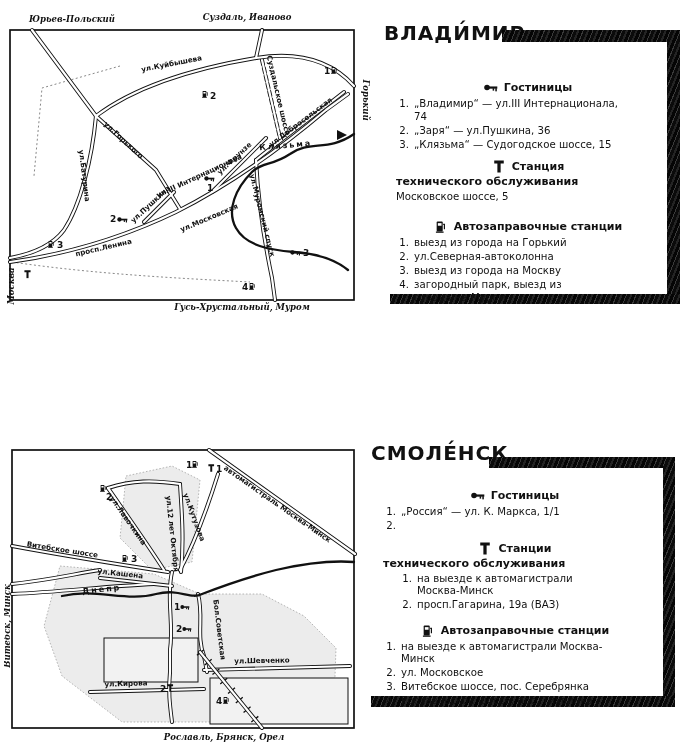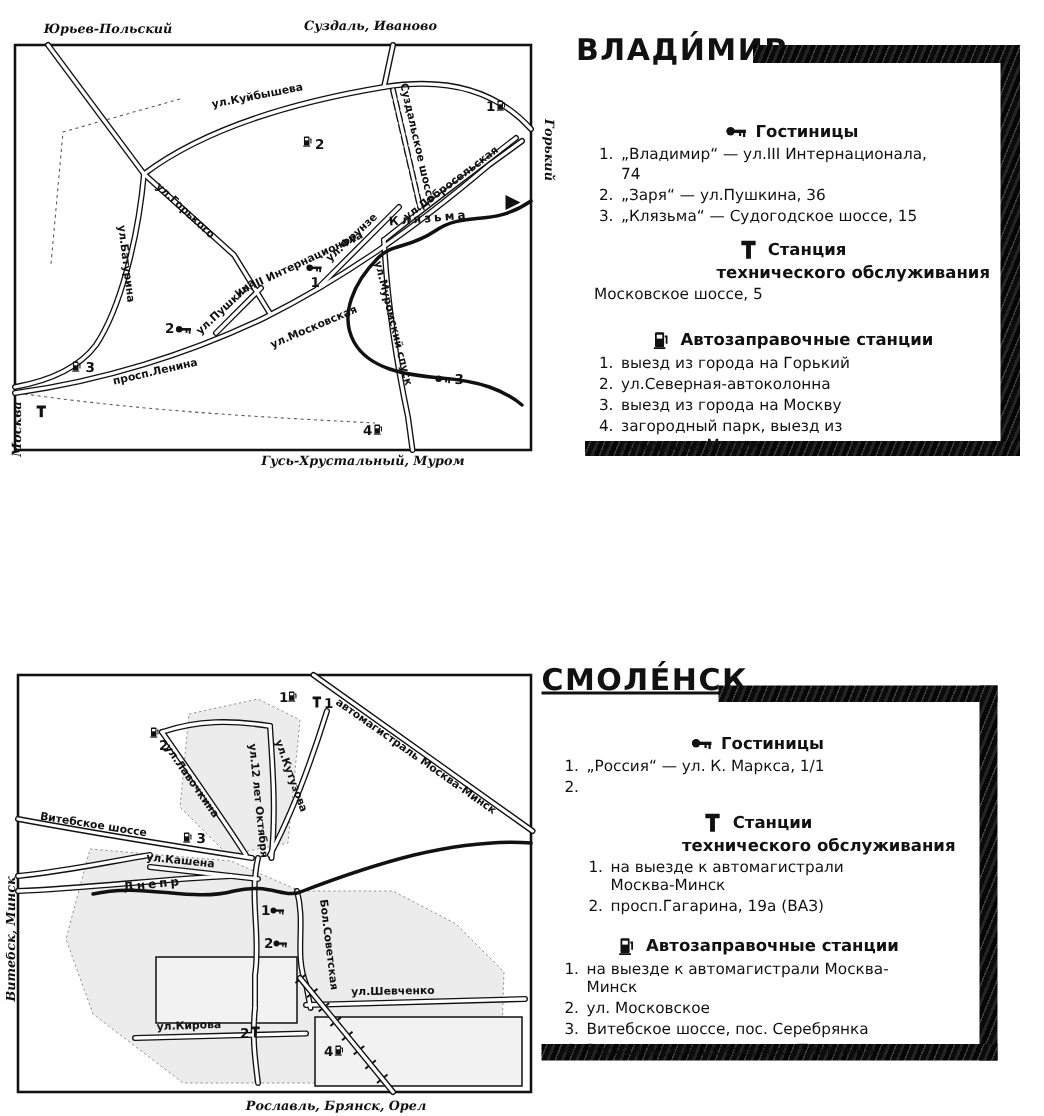--- a/index.html
+++ b/index.html
@@ -1,36 +1,36 @@
 <!DOCTYPE html>
 <html><head>
 <meta charset="utf-8">
 <style>
   html,body{margin:0;padding:0;background:#ffffff;}
   .page{position:relative;width:696px;height:744px;background:#fff;overflow:hidden;
         font-family:"DejaVu Sans",sans-serif;color:#111;}
   
   .panel{position:absolute;width:306px;}
   #vl-panel{left:384px;top:22px;height:286px;}
-  #sm-panel{left:361px;top:442px;height:268px;text-decoration:underline;}
+  #sm-panel{left:371px;top:442px;height:268px;}
   .panel h1{margin:0;font-size:20px;font-weight:700;letter-spacing:1px;line-height:22px;
             font-family:"DejaVu Sans",sans-serif;}
   .bar{position:absolute;background:repeating-linear-gradient(112deg,#050505 0 3px,#3a3a3a 3px 4px,#0b0b0b 4px 7px,#242424 7px 9px);}
   #vl-panel .bar-top{top:8px;left:118px;right:10px;height:12px;}
   #vl-panel .bar-right{top:8px;right:10px;width:13px;bottom:4px;}
   #vl-panel .bar-bottom{left:6px;right:10px;bottom:4px;height:10px;}
   #sm-panel .bar-top{top:15px;left:118px;right:2px;height:11px;}
   #sm-panel .bar-right{top:15px;right:2px;width:12px;bottom:3px;}
   #sm-panel .bar-bottom{left:0;right:2px;bottom:3px;height:11px;}
   .leg{position:absolute;left:12px;right:30px;}
   #vl-panel .leg{top:50px;}
   #sm-panel .leg{top:38px;}
   .lh{display:flex;justify-content:center;align-items:flex-start;gap:6px;
       font-weight:700;font-size:11px;margin:9px 0 4px;}
-  .lh2{text-align:right;font-weight:700;font-size:11px;margin:-2px 0 3px;}
+  .lh2{text-align:left;font-weight:700;font-size:11px;margin:-2px 0 3px;}
   .li{display:flex;gap:5px;font-size:10.2px;line-height:12.5px;margin:1.5px 0;}
   .li .n{min-width:13px;text-align:right;flex:none;}
   .li .t{max-width:215px;}
   .li.ind{padding-left:16px;}
   .addr{text-align:left;font-size:10.2px;margin:2px 0 0;}
   .lic{width:14px;height:13px;flex:none;}
   .lic *{fill:#111;}
   
   .mapsvg{position:absolute;}
   #vl-map{left:4px;top:8px;}

